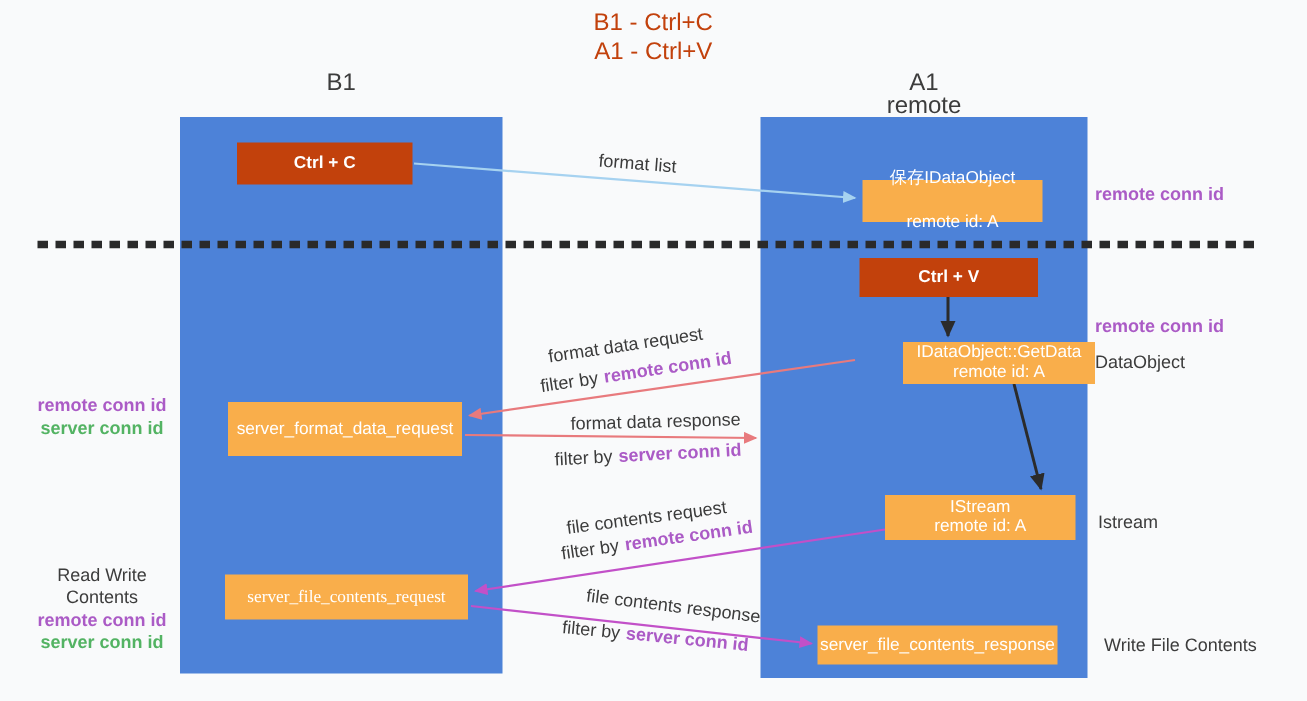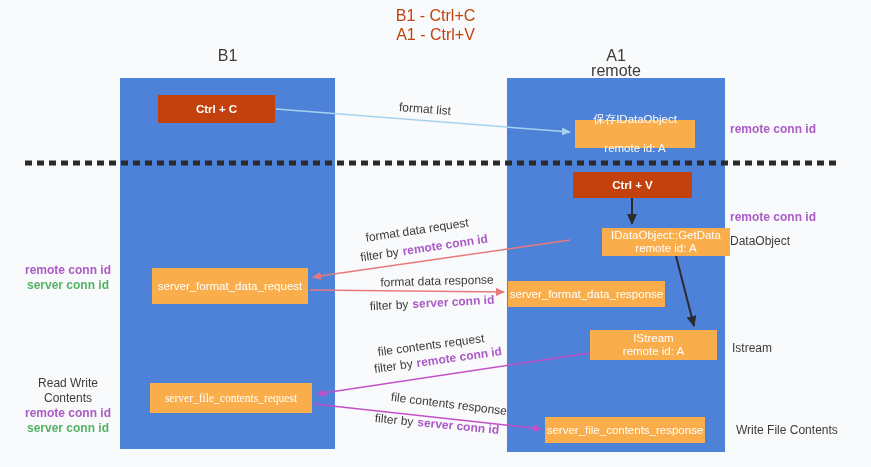--- a/index.html
+++ b/index.html
@@ -102,23 +102,20 @@
 
   <div class="box box-orange" style="left:570px;top:228px;width:128px;height:28px;margin-left:32px;">
     <span class="ln">IDataObject::GetData</span>
     <span class="ln">remote id: A</span>
   </div>
 
   <div class="box box-orange" style="left:152px;top:268px;width:156px;height:36px;">
     <span class="ln">server_format_data_request</span>
   </div>
 
-  <div class="box box-orange" style="left:508px;top:281px;width:157px;height:26px;">
-    <span class="ln">server_format_data_response</span>
-  </div>
 
   <div class="box box-orange" style="left:590px;top:330px;width:127px;height:30px;">
     <span class="ln">IStream</span>
     <span class="ln">remote id: A</span>
   </div>
 
   <div class="box box-orange" style="left:150px;top:383px;width:162px;height:30px;font-family:Liberation Serif, serif;">
     <span class="ln">server_file_contents_request</span>
   </div>
 

